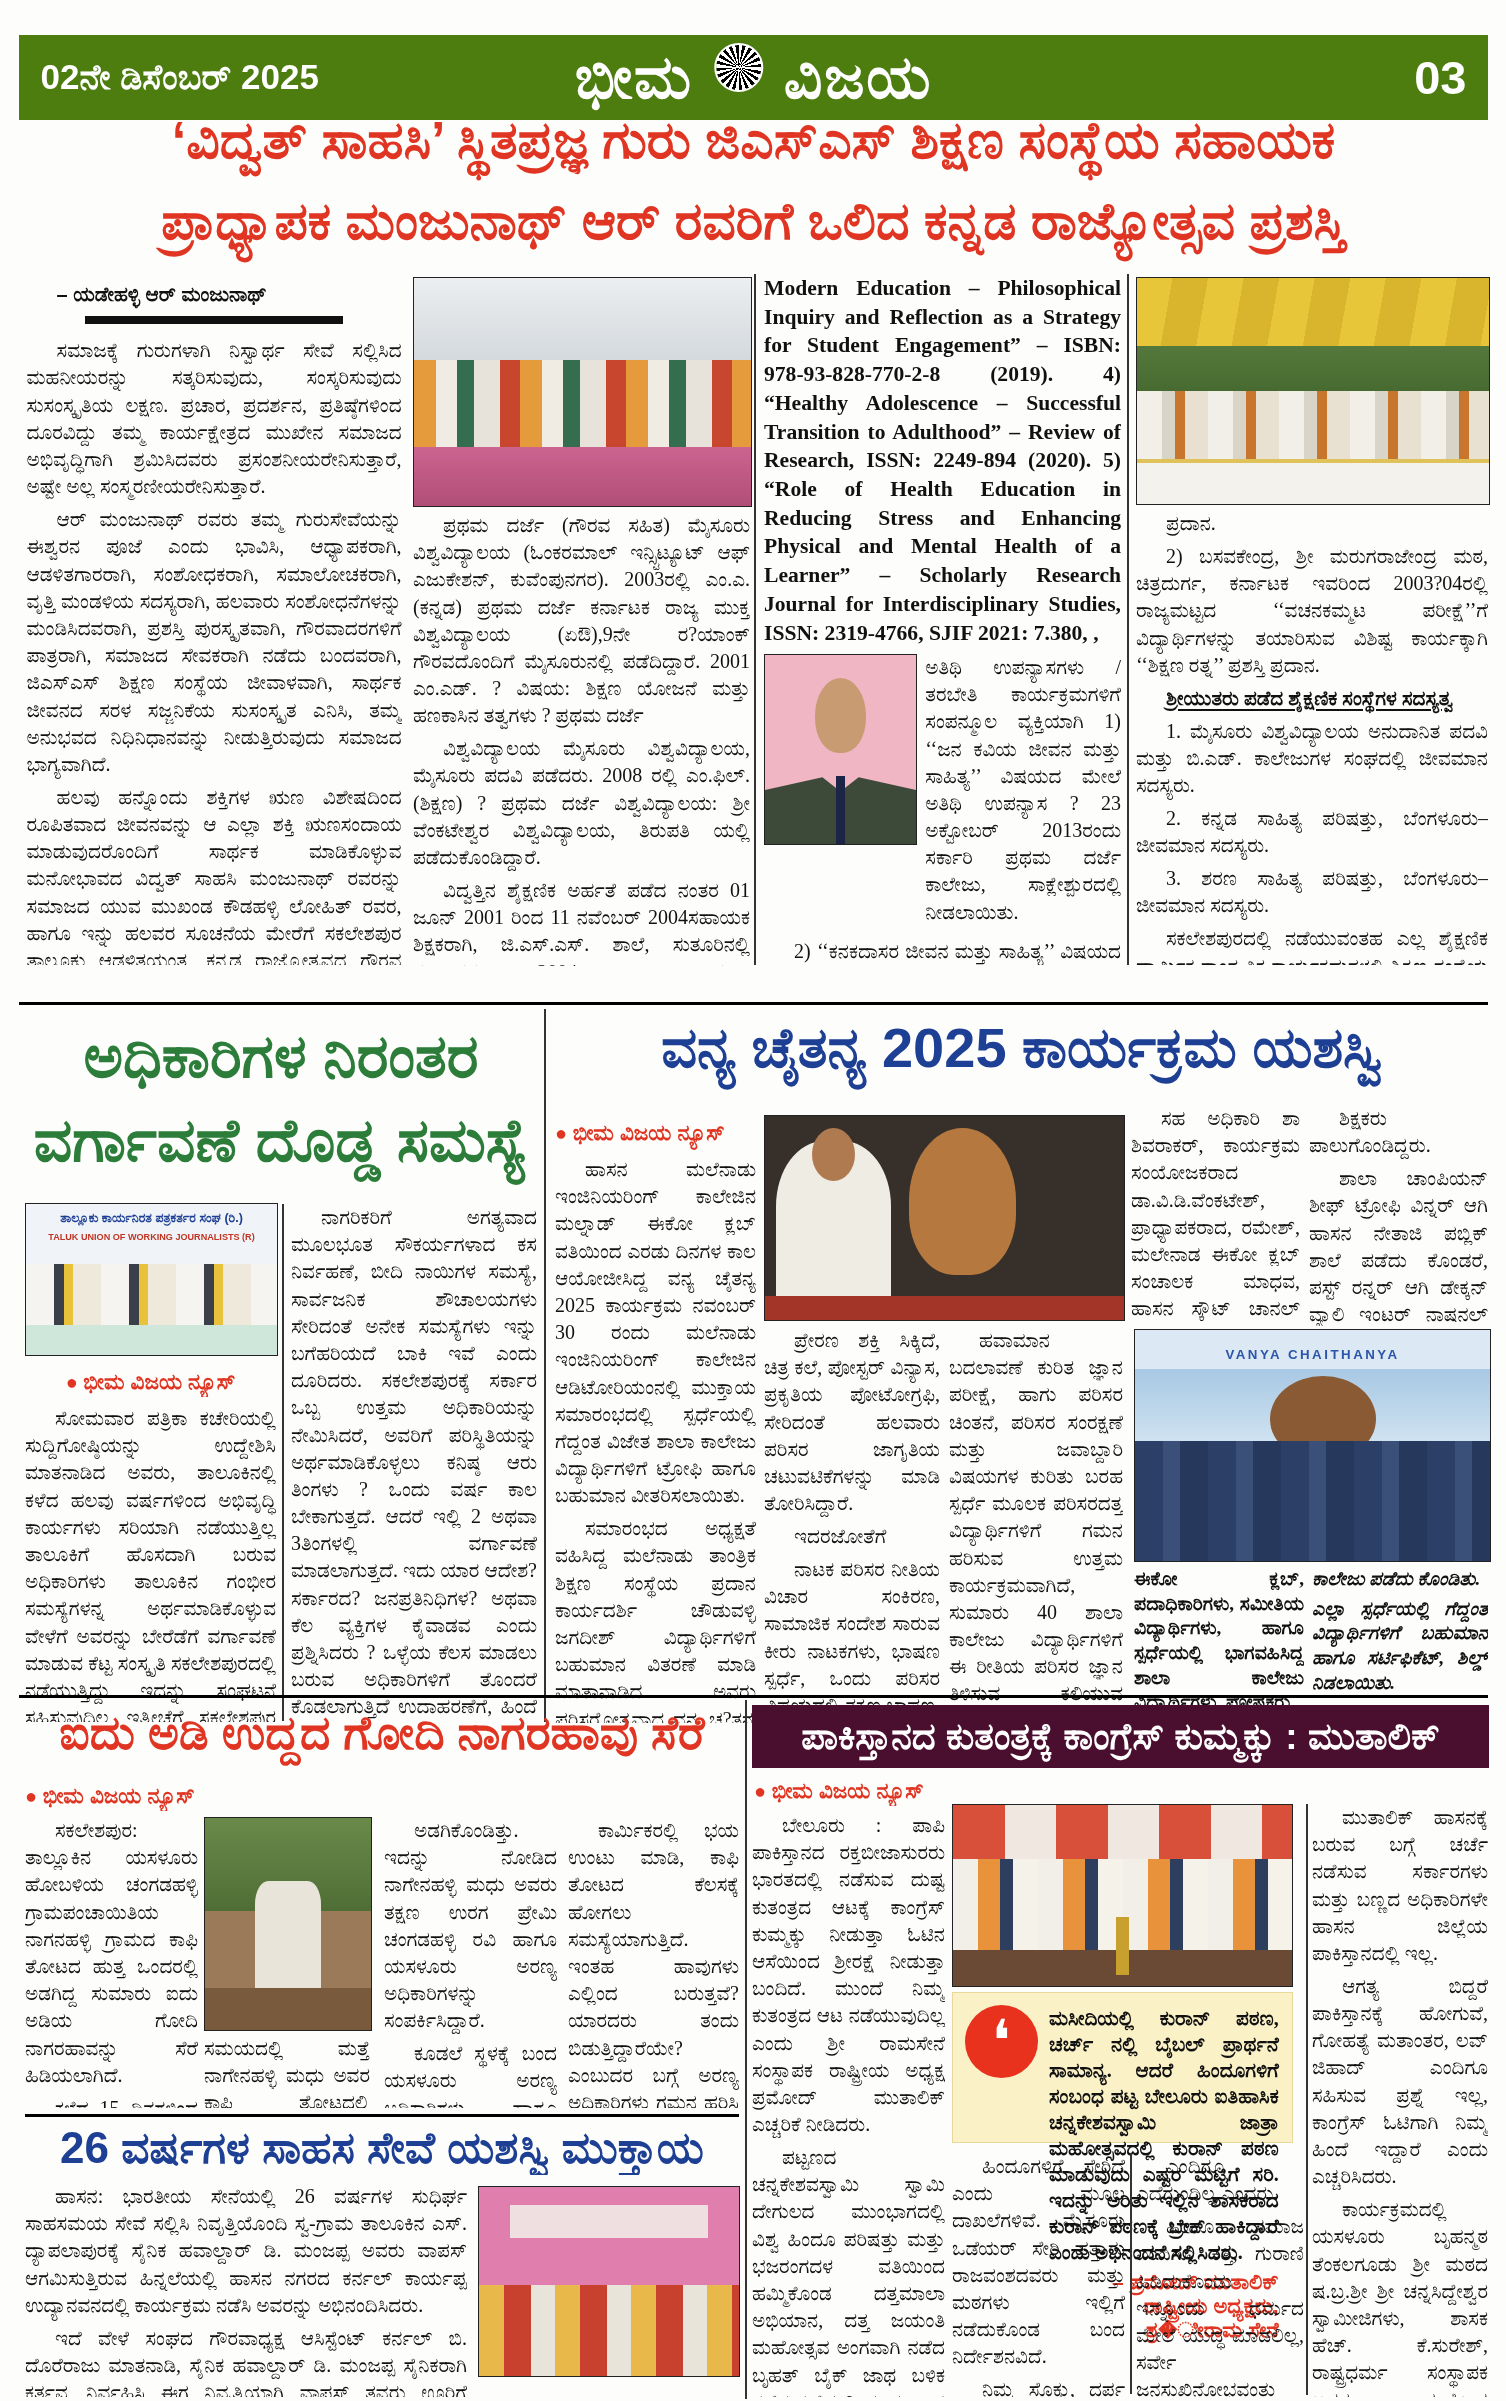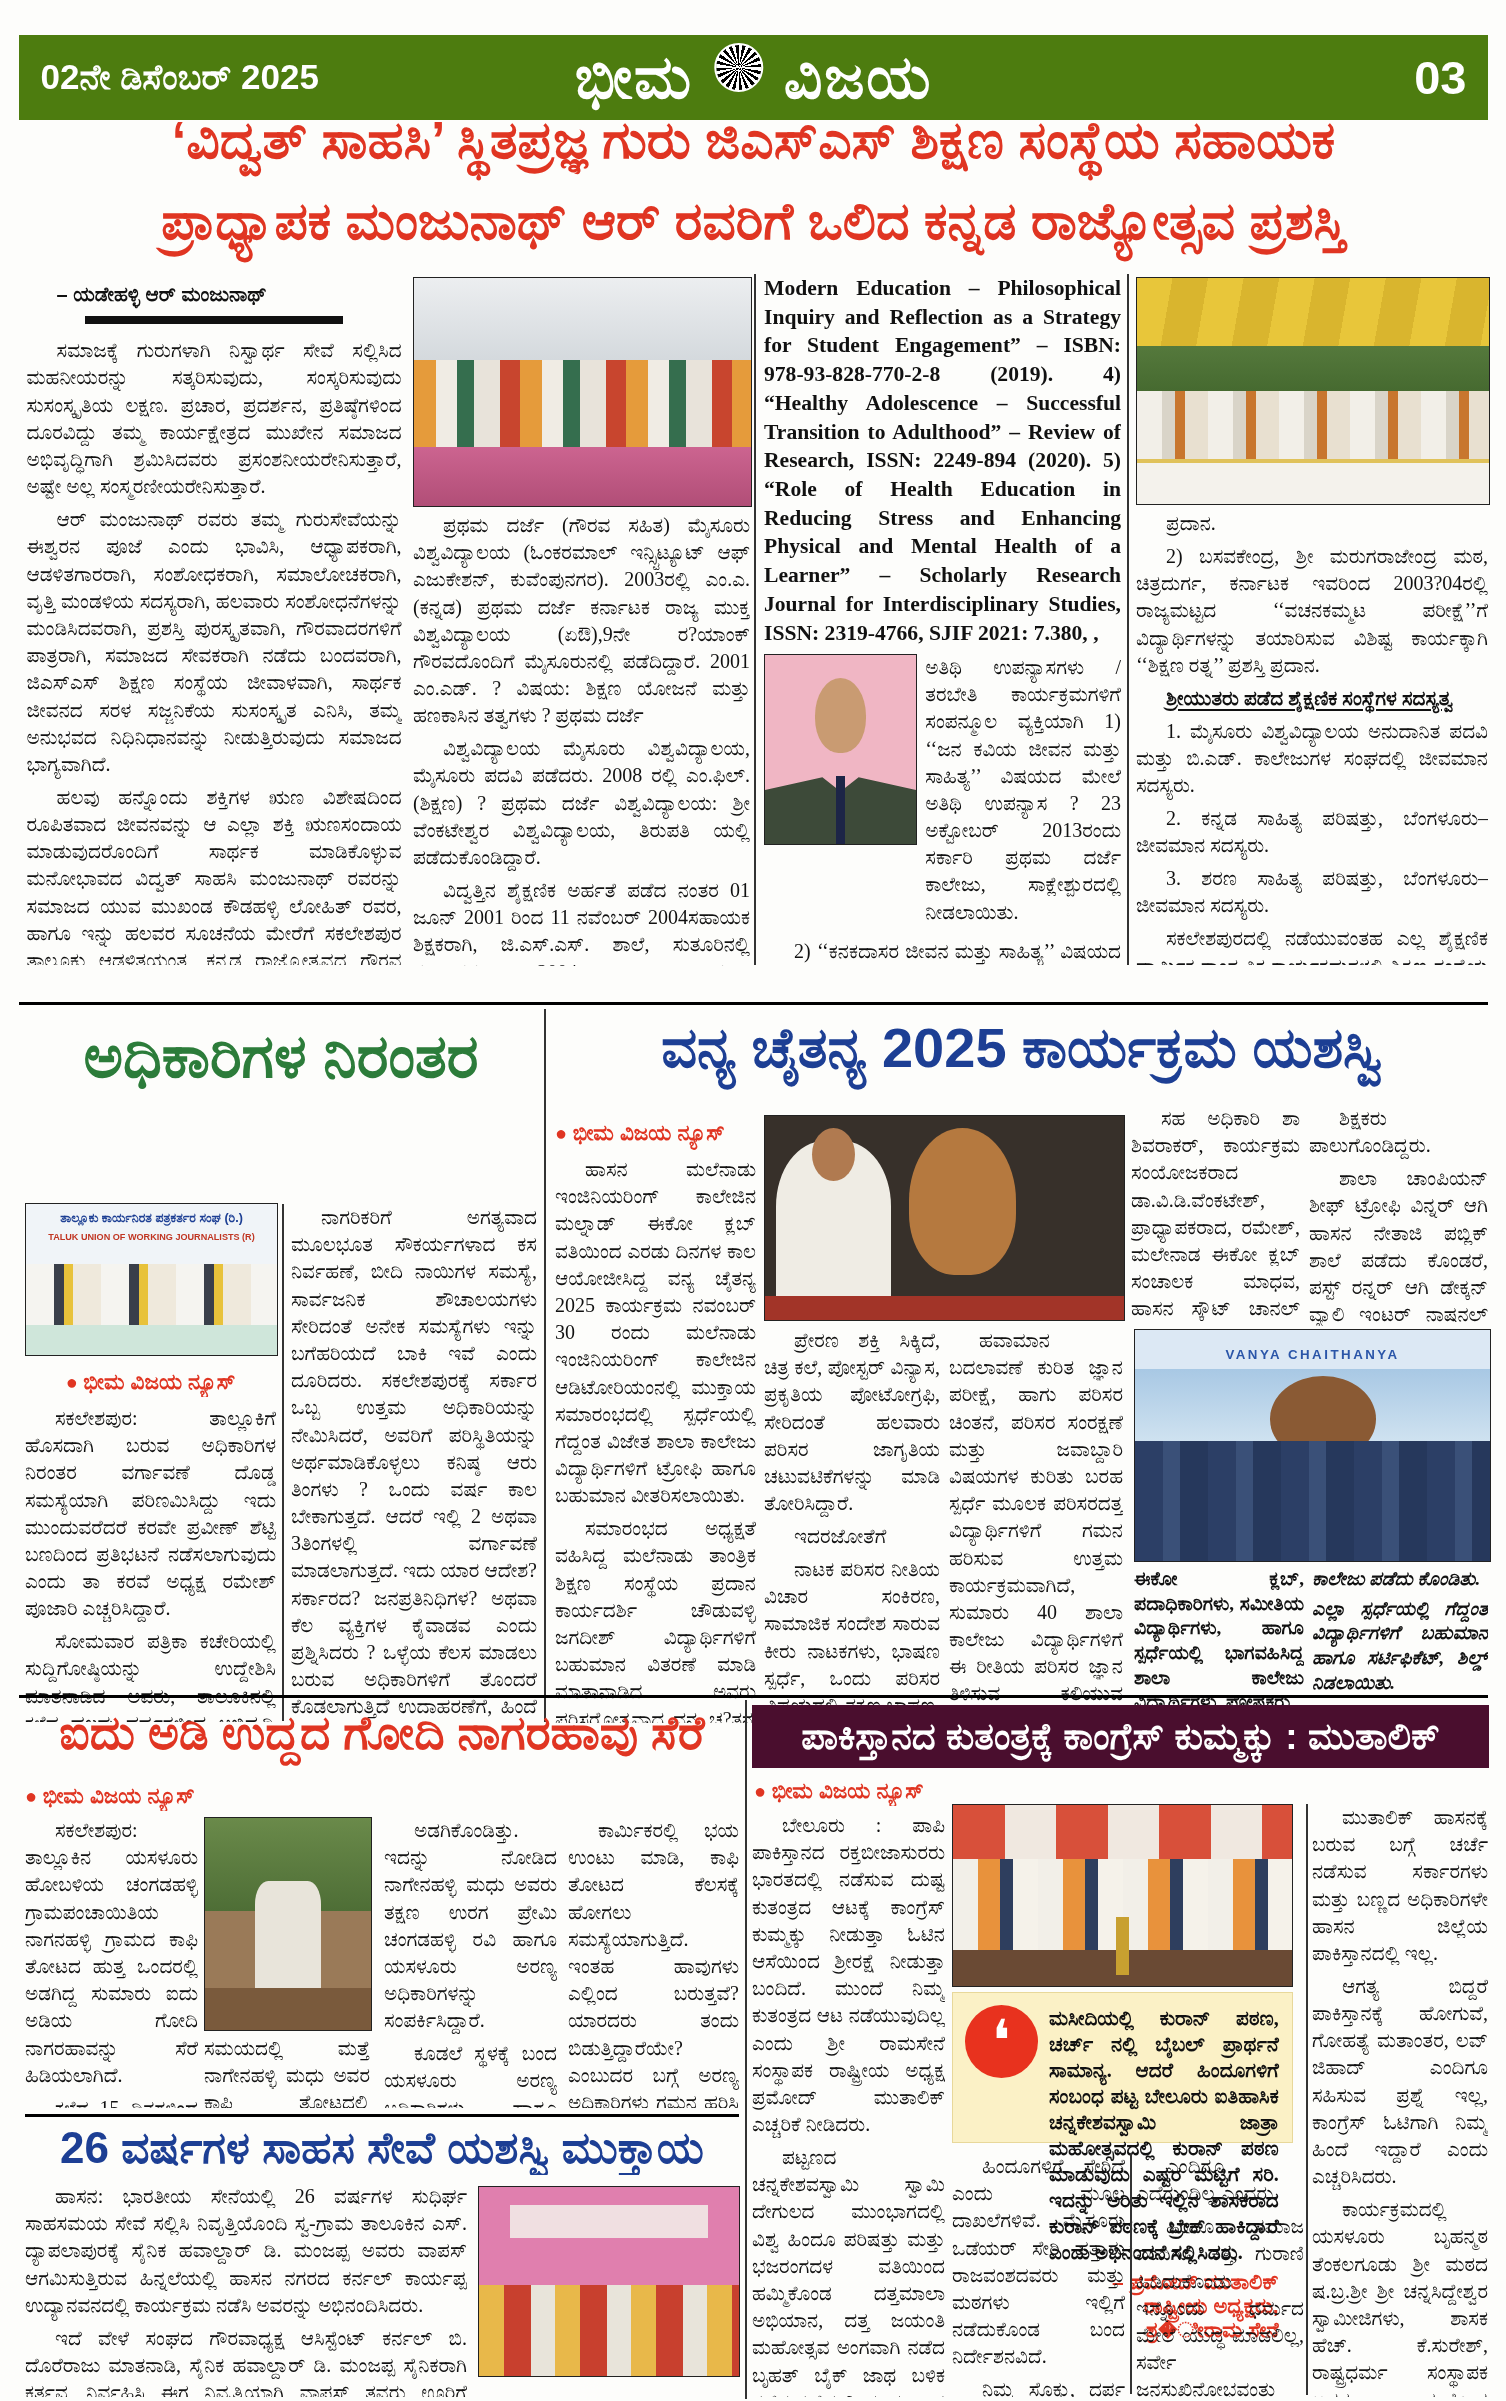--- a/index.html
+++ b/index.html
@@ -169,35 +169,35 @@
           <p>ಸಕಲೇಶಪುರದಲ್ಲಿ ನಡೆಯುವಂತಹ ಎಲ್ಲ ಶೈಕ್ಷಣಿಕ ಧಾರ್ಮಿಕ ಸಾಂಸ್ಕೃತಿಕ ಕಾರ್ಯಕ್ರಮಗಳಲ್ಲಿ ಶಿಕ್ಷಣ ಸಂಸ್ಥೆಯ ವಿದ್ಯಾರ್ಥಿಗಳನ್ನು ತೊಡಗಿಸಿ, ಕನ್ನಡ ರಾಜ್ಯೋತ್ಸವ ಸ್ವಾತಂತ್ರ್ಯ ದಿನಾಚರಣೆ, ಹಲವಾರು ಸರ್ಕಾರಿ ಜಯಂತಿಗಳಲ್ಲಿ ಮತ್ತು ವಿಶೇಷವಾಗಿ ಶ್ರೀ ಸುತ್ತೂರು ಜಗದ್ಗುರುಗಳ ಜಯಂತಿಯನ್ನು ಸಕಲೇಶಪುರದ ರಾಜಬೀದಿಯಲ್ಲಿ ವೈಭವಿತವಾಗಿ ಮೆರವಣಿಗೆಯ ಮೂಲಕ ಕಾರ್ಯಕ್ರಮವನ್ನು ಆಯೋಜಿಸಿ ಪ್ರತಿಭಾ ಪುರಸ್ಕಾರ ಉಪನ್ಯಾಸ ಕಾರ್ಯಕ್ರಮಗಳನ್ನು ಯಶಸ್ವಿಯಾಗಿ ನಡೆಸಿಕೊಡುತ್ತಿದ್ದಾರೆ. 2004ರಲ್ಲಿ ಶ್ರೀಮತಿ ಸವಿತಾ ಪಿ ಅವರೊಂದಿಗೆ ವಿವಾಹವಾಗಿ ರೇವತಿ ಎಂ ಹಂಸಿನಿ ಎಂ ಎಂಬ ಪುತ್ರಿಯರನ್ನು ಪಡೆದಿದ್ದಾರೆ.</p>
         </div>
     </div>
   </section>
 
   <div class="rule-h" style="left:19px;top:1002px;width:1469px;height:3.3px;"></div>
 
   <section>
     <h2 class="abs hl hl-green" style="left:25px;top:1015px;width:512px;height:176px;font-size:60px;line-height:1.4;margin:0;">
       <span>ಅಧಿಕಾರಿಗಳ ನಿರಂತರ</span><br>
+      <span>ವರ್ಗಾವಣೆ ದೊಡ್ಡ ಸಮಸ್ಯೆ</span>
     </h2>
     <div class="photo p-press" style="left:25px;top:1203px;width:251px;height:151px;">
       <div class="band b1">
         <div class="ph-caption-in t1">ತಾಲ್ಲೂಕು ಕಾರ್ಯನಿರತ ಪತ್ರಕರ್ತರ ಸಂಘ (ರಿ.)</div>
         <div class="ph-caption-in t2">TALUK UNION OF WORKING JOURNALISTS (R)</div>
       </div>
       <div class="band b2"></div>
       <div class="band b3"></div>
     </div>
     <div class="abs" style="left:25px;top:1369px;width:251px;height:28px;text-align:center;">
       <span class="newstag">ಭೀಮ ವಿಜಯ ನ್ಯೂಸ್</span>
     </div>
     <div class="abs body-col" style="left:25px;top:1405px;width:251px;height:317px;">
       <div>
-          <p>ಸಕಲೇಶಪುರ: ತಾಲ್ಲೂಕಿಗೆ ಹೊಸದಾಗಿ ಬರುವ ಅಧಿಕಾರಿಗಳ ನಿರಂತರ ವರ್ಗಾವಣೆ ದೊಡ್ಡ ಸಮಸ್ಯೆಯಾಗಿ ಪರಿಣಮಿಸಿದ್ದು ಇದು ಮುಂದುವರೆದರೆ ಕರವೇ ಪ್ರವೀಣ್ ಶೆಟ್ಟಿ ಬಣದಿಂದ ಪ್ರತಿಭಟನೆ ನಡೆಸಲಾಗುವುದು ಎಂದು ತಾ ಕರವೆ ಅಧ್ಯಕ್ಷ ರಮೇಶ್ ಪೂಜಾರಿ ಎಚ್ಚರಿಸಿದ್ದಾರೆ.</p>
           <p>ಸೋಮವಾರ ಪತ್ರಿಕಾ ಕಚೇರಿಯಲ್ಲಿ ಸುದ್ದಿಗೋಷ್ಠಿಯನ್ನು ಉದ್ದೇಶಿಸಿ ಮಾತನಾಡಿದ ಅವರು, ತಾಲೂಕಿನಲ್ಲಿ ಕಳೆದ ಹಲವು ವರ್ಷಗಳಿಂದ ಅಭಿವೃದ್ಧಿ ಕಾರ್ಯಗಳು ಸರಿಯಾಗಿ ನಡೆಯುತ್ತಿಲ್ಲ ತಾಲೂಕಿಗೆ ಹೊಸದಾಗಿ ಬರುವ ಅಧಿಕಾರಿಗಳು ತಾಲೂಕಿನ ಗಂಭೀರ ಸಮಸ್ಯೆಗಳನ್ನ ಅರ್ಥಮಾಡಿಕೊಳ್ಳುವ ವೇಳೆಗೆ ಅವರನ್ನು ಬೇರೆಡೆಗೆ ವರ್ಗಾವಣೆ ಮಾಡುವ ಕೆಟ್ಟ ಸಂಸ್ಕೃತಿ ಸಕಲೇಶಪುರದಲ್ಲಿ ನಡೆಯುತ್ತಿದ್ದು ಇದನ್ನು ಸಂಘಟನೆ ಸಹಿಸುವುದಿಲ್ಲ ಇತ್ತೀಚೆಗೆ ಸಕಲೇಶಪುರ ಉಪ ವಿಭಾಗಾಧಿಕಾರಿಯಾಗಿ ಬಂದ ಹೆಚ್.ಡಿ ರಾಜೇಶ್ ಅವರನ್ನು ಬಳ್ಳಾರಿಗೆ ವರ್ಗಾವಣೆ ಮಾಡಲಾಗಿದೆ ಹೀಗೆ ಅಧಿಕಾರಿಗಳನ್ನು ವರ್ಗಾವಣೆ ಮಾಡುವುದರಿಂದ ತಾಲೂಕಿನ ಜನತೆ ಸಮಸ್ಯೆಗಳನ್ನು ಯಾರಿಂದ ಬಗೆಹರಿಸಿಕೊಳ್ಳುವುದು ಎಂಬ ಪ್ರಶ್ನೆ ಉದ್ಭವವಾಗಿದೆ ಜನರಿಂದ ಆಯ್ಕೆಯಾಗಿರುವ ಜನಪ್ರತಿನಿಧಿಗಳು ಇದ್ದರೂ,</p>
         </div>
     </div>
     <div class="rule-v" style="left:282px;top:1204px;width:1.7px;height:517px;"></div>
     <div class="abs body-col" style="left:291px;top:1204px;width:246px;height:517px;">
       <div>
           <p>ನಾಗರಿಕರಿಗೆ ಅಗತ್ಯವಾದ ಮೂಲಭೂತ ಸೌಕರ್ಯಗಳಾದ ಕಸ ನಿರ್ವಹಣೆ, ಬೀದಿ ನಾಯಿಗಳ ಸಮಸ್ಯೆ, ಸಾರ್ವಜನಿಕ ಶೌಚಾಲಯಗಳು ಸೇರಿದಂತೆ ಅನೇಕ ಸಮಸ್ಯೆಗಳು ಇನ್ನು ಬಗೆಹರಿಯದೆ ಬಾಕಿ ಇವೆ ಎಂದು ದೂರಿದರು. ಸಕಲೇಶಪುರಕ್ಕೆ ಸರ್ಕಾರ ಒಬ್ಬ ಉತ್ತಮ ಅಧಿಕಾರಿಯನ್ನು ನೇಮಿಸಿದರೆ, ಅವರಿಗೆ ಪರಿಸ್ಥಿತಿಯನ್ನು ಅರ್ಥಮಾಡಿಕೊಳ್ಳಲು ಕನಿಷ್ಠ ಆರು ತಿಂಗಳು ? ಒಂದು ವರ್ಷ ಕಾಲ ಬೇಕಾಗುತ್ತದೆ. ಆದರೆ ಇಲ್ಲಿ 2 ಅಥವಾ 3ತಿಂಗಳಲ್ಲಿ ವರ್ಗಾವಣೆ ಮಾಡಲಾಗುತ್ತದೆ. ಇದು ಯಾರ ಆದೇಶ? ಸರ್ಕಾರದ? ಜನಪ್ರತಿನಿಧಿಗಳ? ಅಥವಾ ಕೆಲ ವ್ಯಕ್ತಿಗಳ ಕೈವಾಡವ ಎಂದು ಪ್ರಶ್ನಿಸಿದರು ? ಒಳ್ಳೆಯ ಕೆಲಸ ಮಾಡಲು ಬರುವ ಅಧಿಕಾರಿಗಳಿಗೆ ತೊಂದರೆ ಕೊಡಲಾಗುತ್ತಿದೆ ಉದಾಹರಣೆಗೆ, ಹಿಂದೆ ಬಂದಿದ್ದ ಮಹಿಳಾ ಇಂಜಿನಿಯರ್ ಕವಿತಾ ಅವರು ಸಕಲೇಶಪುರಕ್ಕಾಗಿ ಶ್ರಮಿಸಿದರೂ ಕೇವಲ ಕೆಲವು ತಿಂಗಳಲ್ಲಿ ಅವರನ್ನು ವರ್ಗಾವಣೆ ಮಾಡಲಾಯಿತು. ಈಗ ಬಂದಿರುವ ಎಸಿ ರಾಜೇಶ್ ಅವರು ಯೋಧರಾಗಿದ್ದು ಪ್ರಾಮಾಣಿಕವಾಗಿ ಕೆಲಸ ಮಾಡುತಿದ್ದರು ಇವರು ಕೂಡ ವರ್ಗಾವಣೆಯ ಟಾರ್ಗೆಟ್‌ಗೆ ಗುರಿಯಾದರು. ಒಳ್ಳೆಯ ಕೆಲಸ ಮಾಡಲು ಬಯಸುವ ಅಧಿಕಾರಿಗಳನ್ನು ಬೆಂಬಲಿಸುವುದು ನಮ್ಮ ಕರ್ತವ್ಯ. ಅಧಿಕಾರಿಗಳಿಗೂ ಕುಟುಂಬ, ಹೊಣೆಗಾರಿಕೆ ಜೀವನವಿದೆ. ಅನ್ಯಾಯವಾಗಿ ವರ್ಗಾವಣೆ ಮಾಡುವುದು ಅವರ ಆತ್ಮವಿಶ್ವಾಸಕ್ಕೆ ದಕ್ಕೆ ಇರುತ್ತದೆ. ಹಿಂದೆ ಪಾರ್ಕ್ ನಿರ್ಮಾಣಕ್ಕೆ ಬೈಕರೆ ನಾಗೇಶ್ ಅವರು 48 ಲಕ್ಷ ರೂ. ವೆಚ್ಚ ಮಾಡಿ ಒಳ್ಳೆಯ ಕೆಲಸ ಮಾಡಲು ಯತ್ನಿಸಿದಾಗಲೂ ಅನಗತ್ಯ ವಿರೋಧ ಎದುರಿಸಬೇಕಾಯಿತು. ಆ ಸಂದರ್ಭದಲ್ಲಿ ಯಾರೂ ಜನಪ್ರತಿನಿಧಿಗಳು ಮುಂದೆ ಬರಲಿಲ್ಲ ಎಂದರು.</p>
         </div>
     </div>
   </section>

